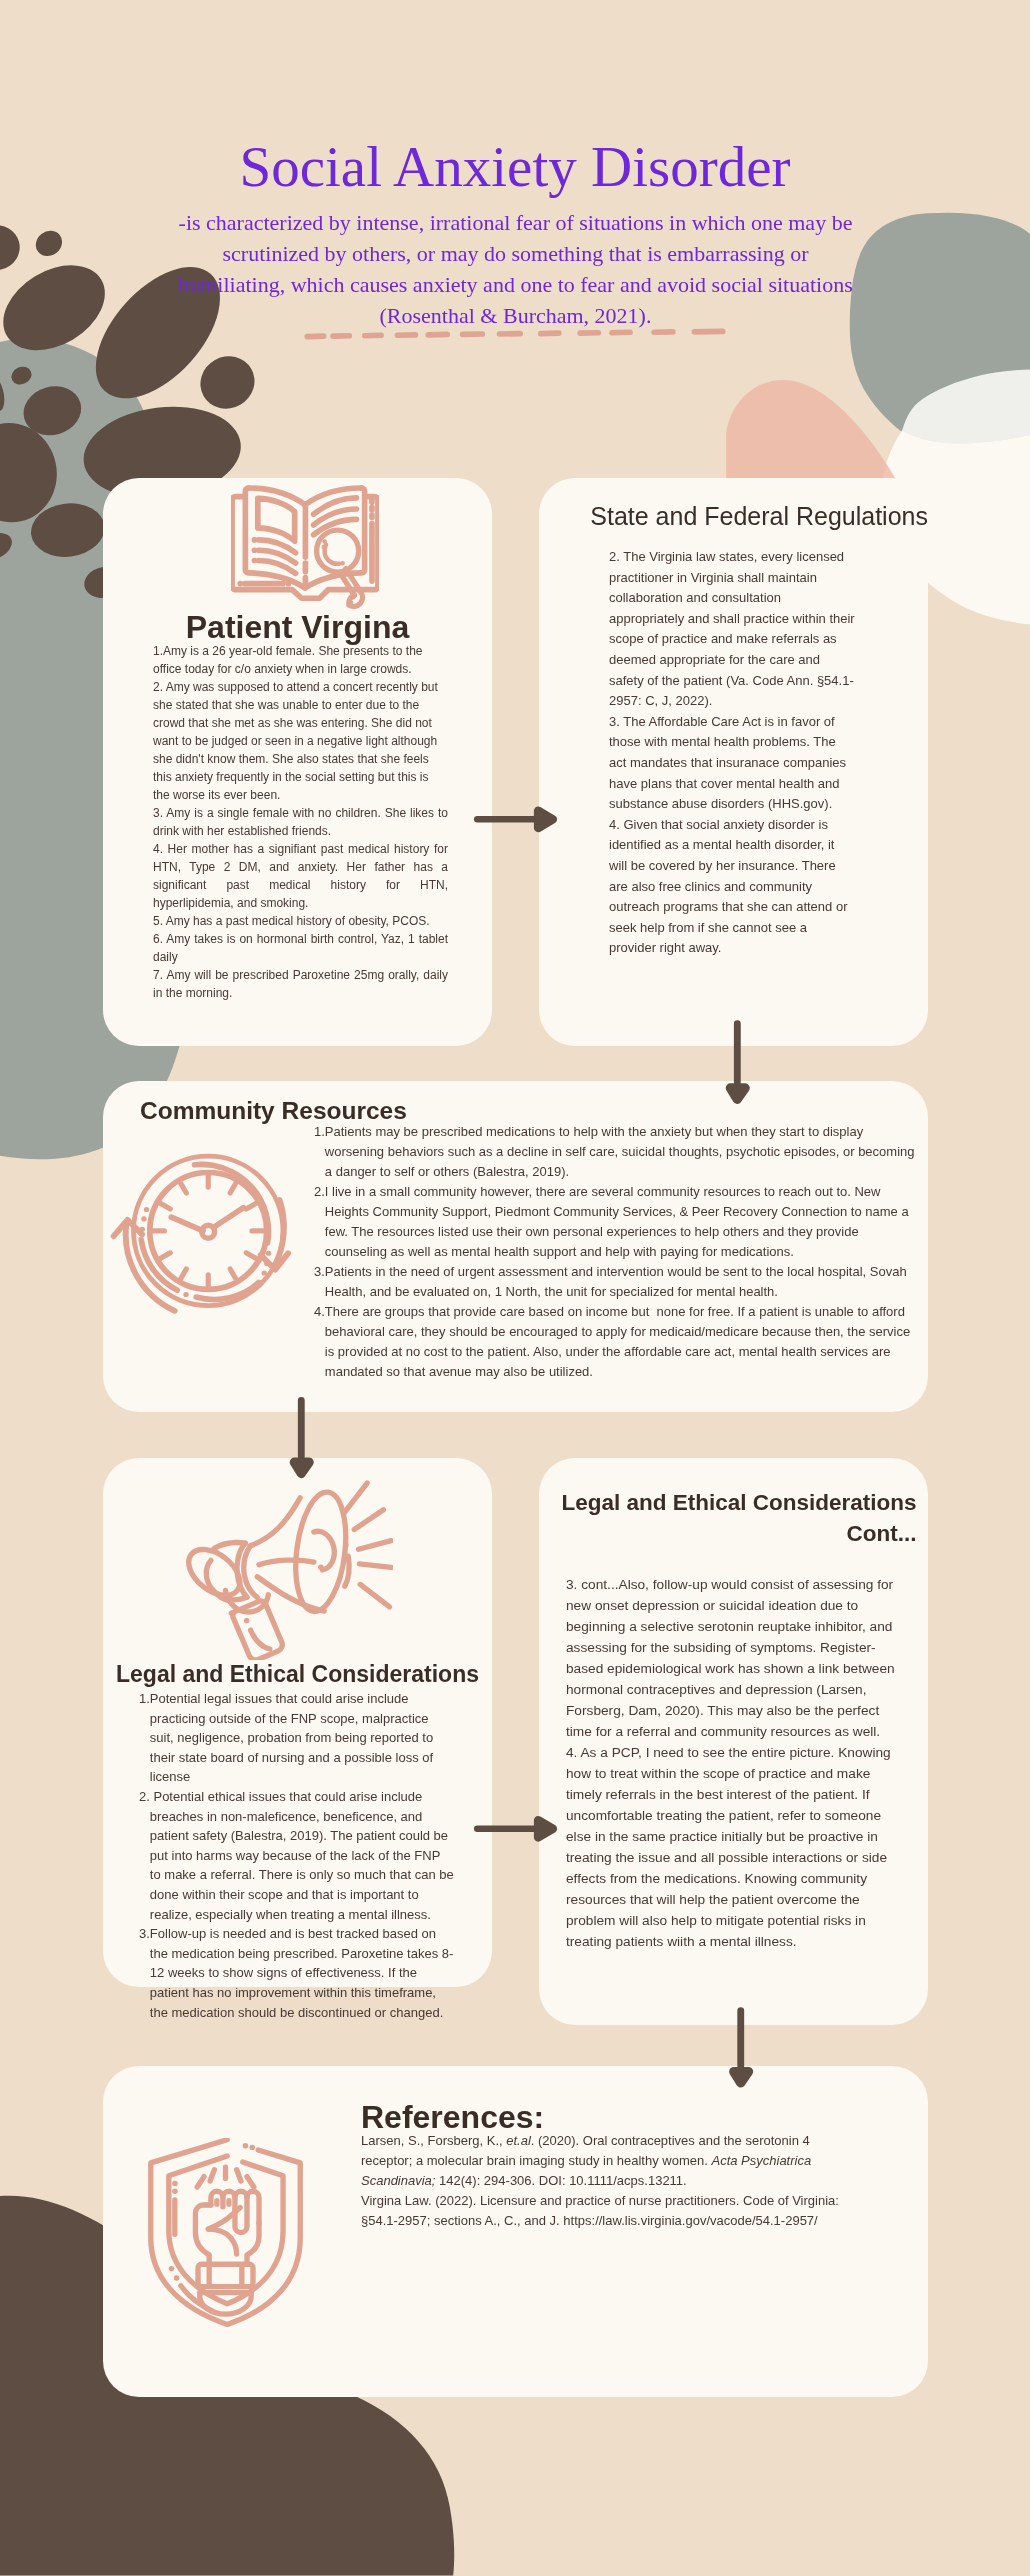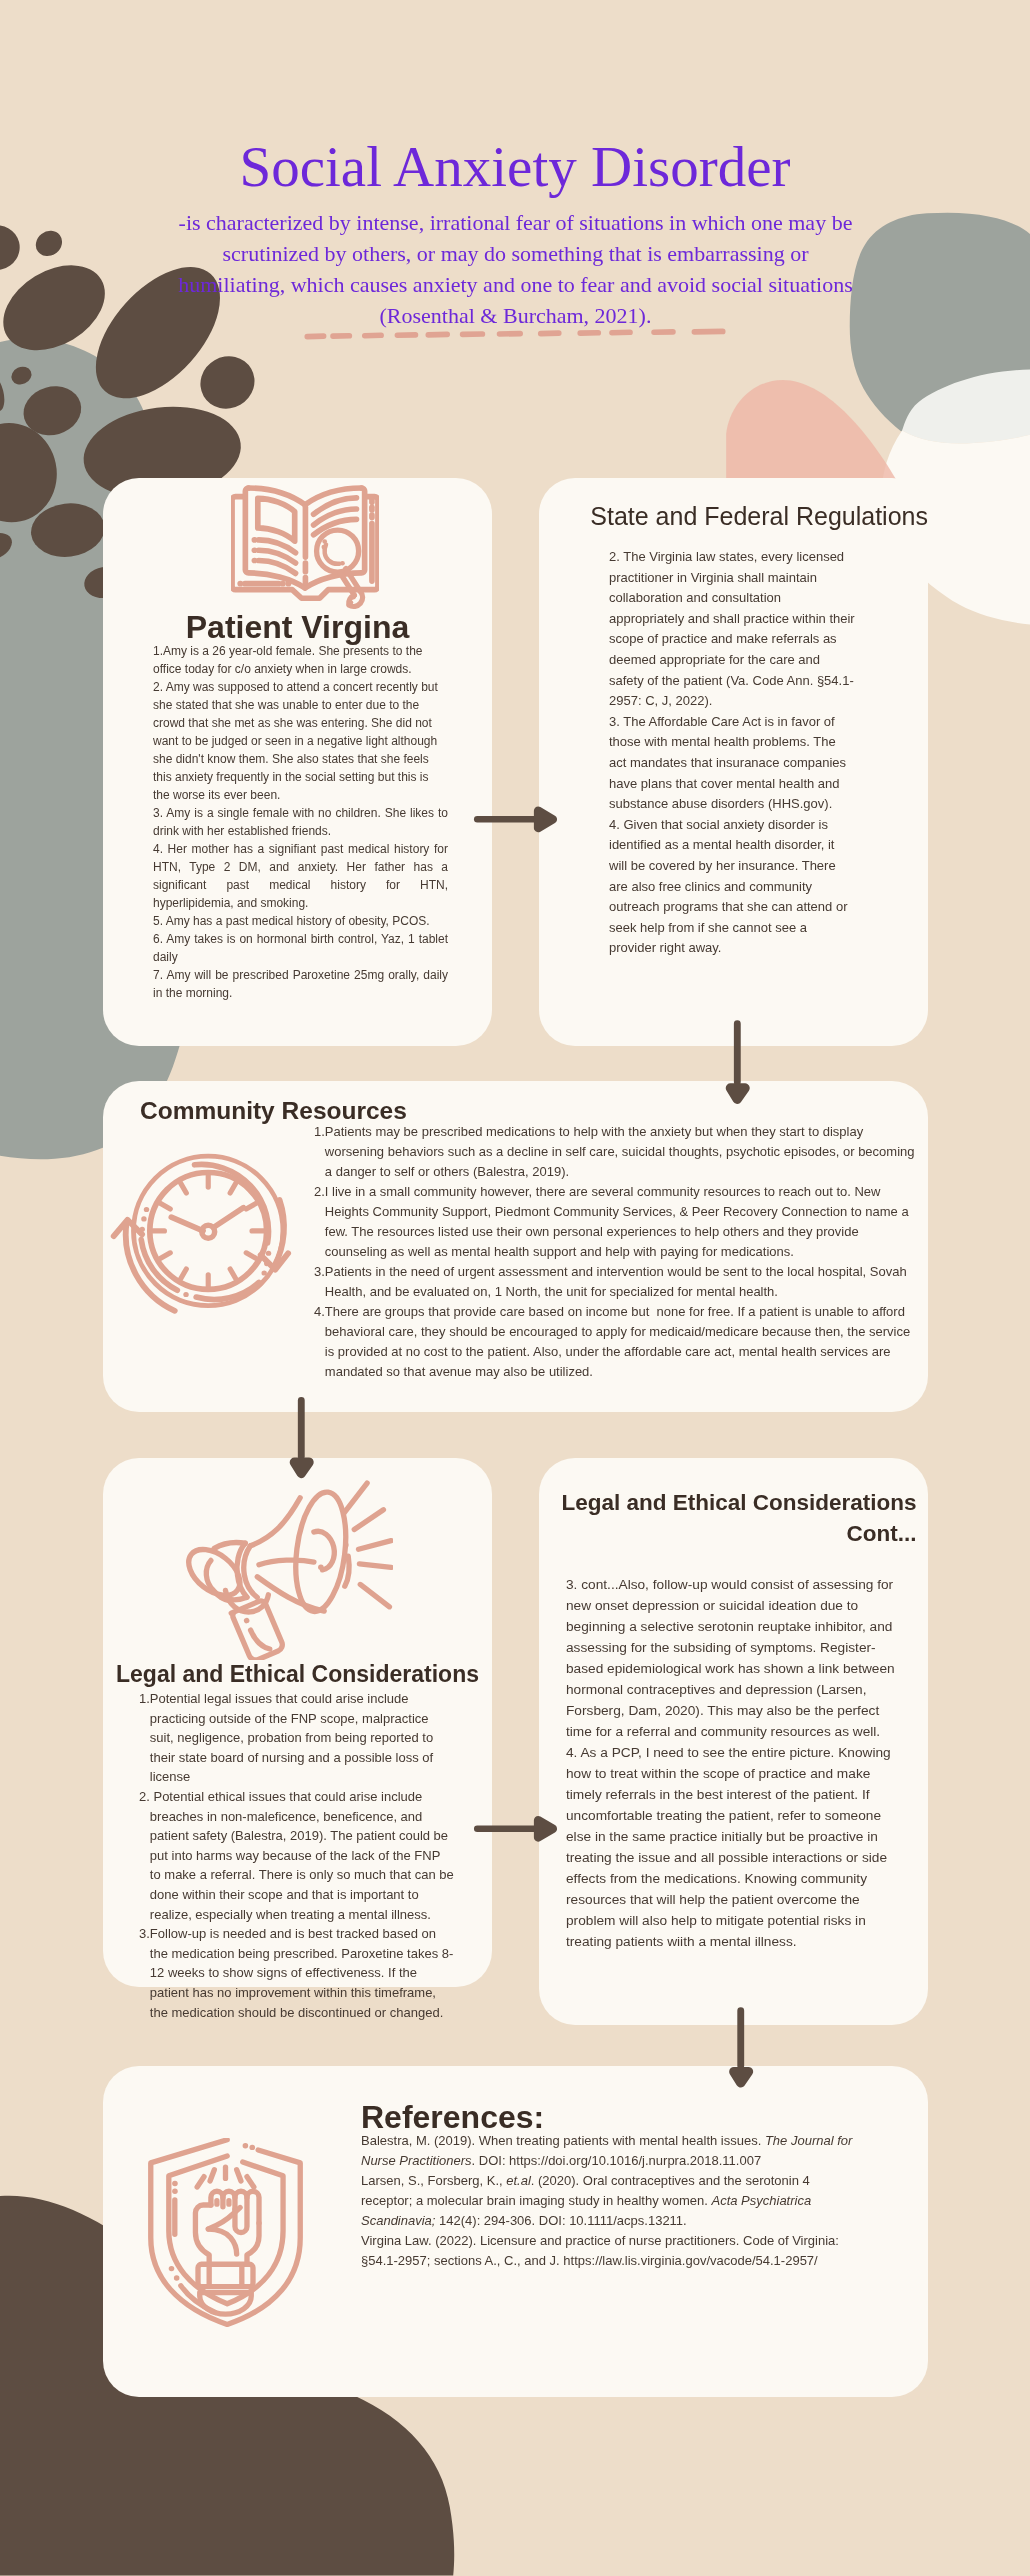--- a/index.html
+++ b/index.html
@@ -342,21 +342,20 @@
 
    <path d="M62,147 L118,147 A4,4 0 0 1 122,151 L122,169 A4,4 0 0 1 118,173 L62,173 A4,4 0 0 1 58,169 L58,151 A4,4 0 0 1 62,147 Z"></path>
    <path d="M71,150 L71,170"></path>
    <path d="M109,150 L109,170"></path>
 
    <path d="M60,180 L120,180 L120,184 A30,21 0 0 1 60,184 Z"></path>
  </g>
   </svg>
   <h2 class="ct" style="position:absolute;left:258px;top:35px;font-size:32px;line-height:1;">References:</h2>
   <div class="body-text" style="position:absolute;left:258px;top:65px;width:503px;font-size:13px;line-height:20px;">
-    <p id="ref0" style="margin:0;"><span>Balestra, M. (2019). When treating patients with mental health issues. </span><span style="font-style: italic;">The Journal for Nurse Practitioners</span><span>. DOI: https://doi.org/10.1016/j.nurpra.2018.11.007</span></p>
     <p id="ref1" style="margin:0;"><span>Larsen, S., Forsberg, K., </span><span style="font-style: italic;">et.al</span><span>. (2020). Oral contraceptives and the serotonin 4 receptor; a molecular brain imaging study in healthy women. </span><span style="font-style: italic;">Acta Psychiatrica Scandinavia;</span><span> 142(4): 294-306. DOI: 10.1111/acps.13211.</span></p>
     <p id="ref3" style="margin:0;"><span>Virgina Law. (2022). Licensure and practice of nurse practitioners. Code of Virginia: §54.1-2957; sections A., C., and J.  https://law.lis.virginia.gov/vacode/54.1-2957/</span></p>
   </div>
 </div>
 <svg class="arrows" viewBox="0 0 1200 3000" xmlns="http://www.w3.org/2000/svg">
   <g fill="#5D4D42" stroke="#5D4D42" stroke-linejoin="round" stroke-linecap="round">
 
     <g>
       <line x1="556" y1="954" x2="632" y2="954" stroke-width="7.6"></line>
       <path d="M627,944 L644,954 L627,964 Z" stroke-width="10"></path>

